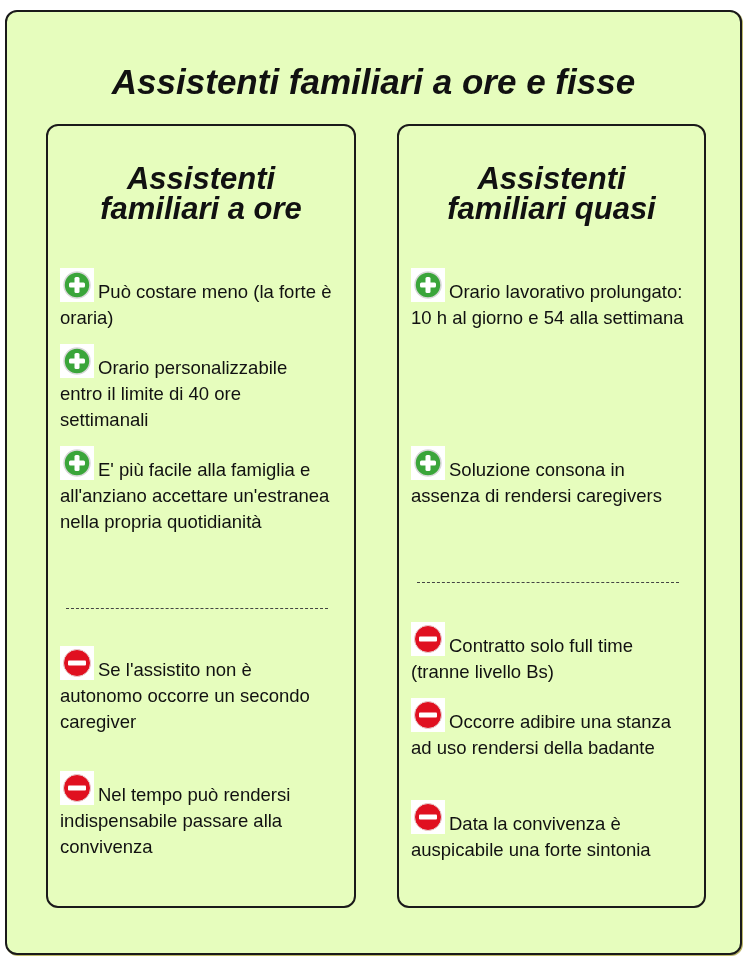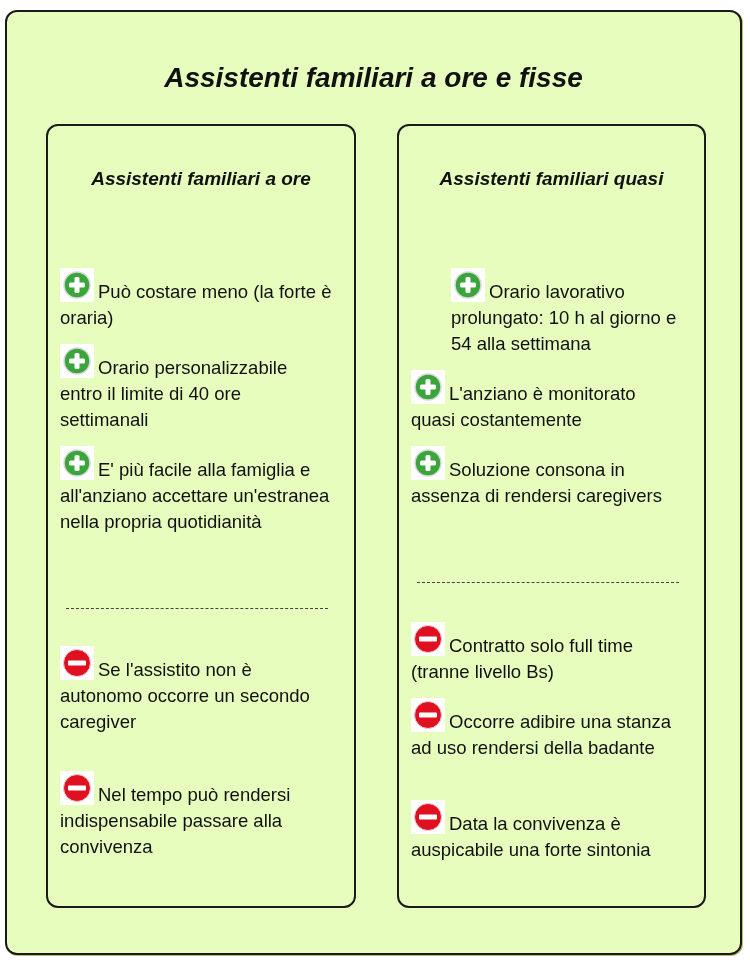--- a/index.html
+++ b/index.html
@@ -5,32 +5,32 @@
   html, body { margin:0; padding:0; background:#ffffff; }
   body { width:750px; height:968px; position:relative; font-family:"Liberation Sans", sans-serif; color:#111; }
   .outer {
     position:absolute; left:5px; top:10px; width:737px; height:945px;
     background:#e6fdbd; border:2px solid #1a1a1a; border-radius:12px;
     box-shadow:1px 1px 0 #bdb86a;
     box-sizing:border-box;
   }
   .main-title {
     position:absolute; left:0; right:0; top:50px; text-align:center;
-    font-size:28px; font-weight:bold; font-style:italic; color:#111;
+    font-size:35px; font-weight:bold; font-style:italic; color:#111;
   }
   .card {
     position:absolute; top:112px; height:784px;
     border:2px solid #1a1a1a; border-radius:12px; background:#e6fdbd;
     box-sizing:border-box;
   }
   .card.left { left:39px; width:310px; }
   .card.right { left:390px; width:309px; }
   .card-title {
     position:absolute; left:0; right:0; top:38px; text-align:center;
-    font-size:19px; font-weight:bold; font-style:italic; line-height:30px; padding:0 36px;
+    font-size:31px; font-weight:bold; font-style:italic; line-height:30px; padding:0 36px;
   }
   .item {
     position:absolute; left:12px; right:20px;
     font-size:18.5px; line-height:26px;
   }
   .icon {
     display:inline-block; width:34px; height:34px; background:#fff;
     vertical-align:-4px; margin-right:4px; position:relative;
   }
   .icon svg { position:absolute; left:2px; top:2px; }
@@ -82,33 +82,26 @@
       <span class="icon"><svg width="30" height="30" viewBox="0 0 30 30">
             <circle cx="15" cy="15" r="13.5" fill="#e01020" stroke="#e8d0d0" stroke-width="1"></circle>
             <rect x="6" y="12.5" width="18" height="5" rx="1" fill="#fff"></rect>
           </svg></span><span>Nel tempo può rendersi indispensabile passare alla convivenza</span>
     </div>
   </div>
 
   <div class="card right">
     <div class="card-title">Assistenti familiari quasi</div>
 
-    <div class="item" style="top:142px;margin-left:40px;">
+    <div class="item" style="top:142px;">
       <span class="icon"><svg width="30" height="30" viewBox="0 0 30 30">
             <circle cx="15" cy="15" r="13" fill="#3aa53a" stroke="#d8d8d8" stroke-width="1.5"></circle>
             <rect x="7" y="12.5" width="16" height="5" rx="1.5" fill="#fff"></rect>
             <rect x="12.5" y="7" width="5" height="16" rx="1.5" fill="#fff"></rect>
           </svg></span><span>Orario lavorativo prolungato: 10 h al giorno e 54 alla settimana</span>
-    </div>
-    <div class="item" style="top:244px;">
-      <span class="icon"><svg width="30" height="30" viewBox="0 0 30 30">
-            <circle cx="15" cy="15" r="13" fill="#3aa53a" stroke="#d8d8d8" stroke-width="1.5"></circle>
-            <rect x="7" y="12.5" width="16" height="5" rx="1.5" fill="#fff"></rect>
-            <rect x="12.5" y="7" width="5" height="16" rx="1.5" fill="#fff"></rect>
-          </svg></span><span>L'anziano è monitorato quasi costantemente</span>
     </div>
     <div class="item" style="top:320px;">
       <span class="icon"><svg width="30" height="30" viewBox="0 0 30 30">
             <circle cx="15" cy="15" r="13" fill="#3aa53a" stroke="#d8d8d8" stroke-width="1.5"></circle>
             <rect x="7" y="12.5" width="16" height="5" rx="1.5" fill="#fff"></rect>
             <rect x="12.5" y="7" width="5" height="16" rx="1.5" fill="#fff"></rect>
           </svg></span><span>Soluzione consona in assenza di rendersi caregivers</span>
     </div>
 
     <div class="divider" style="top:456px;"></div>

